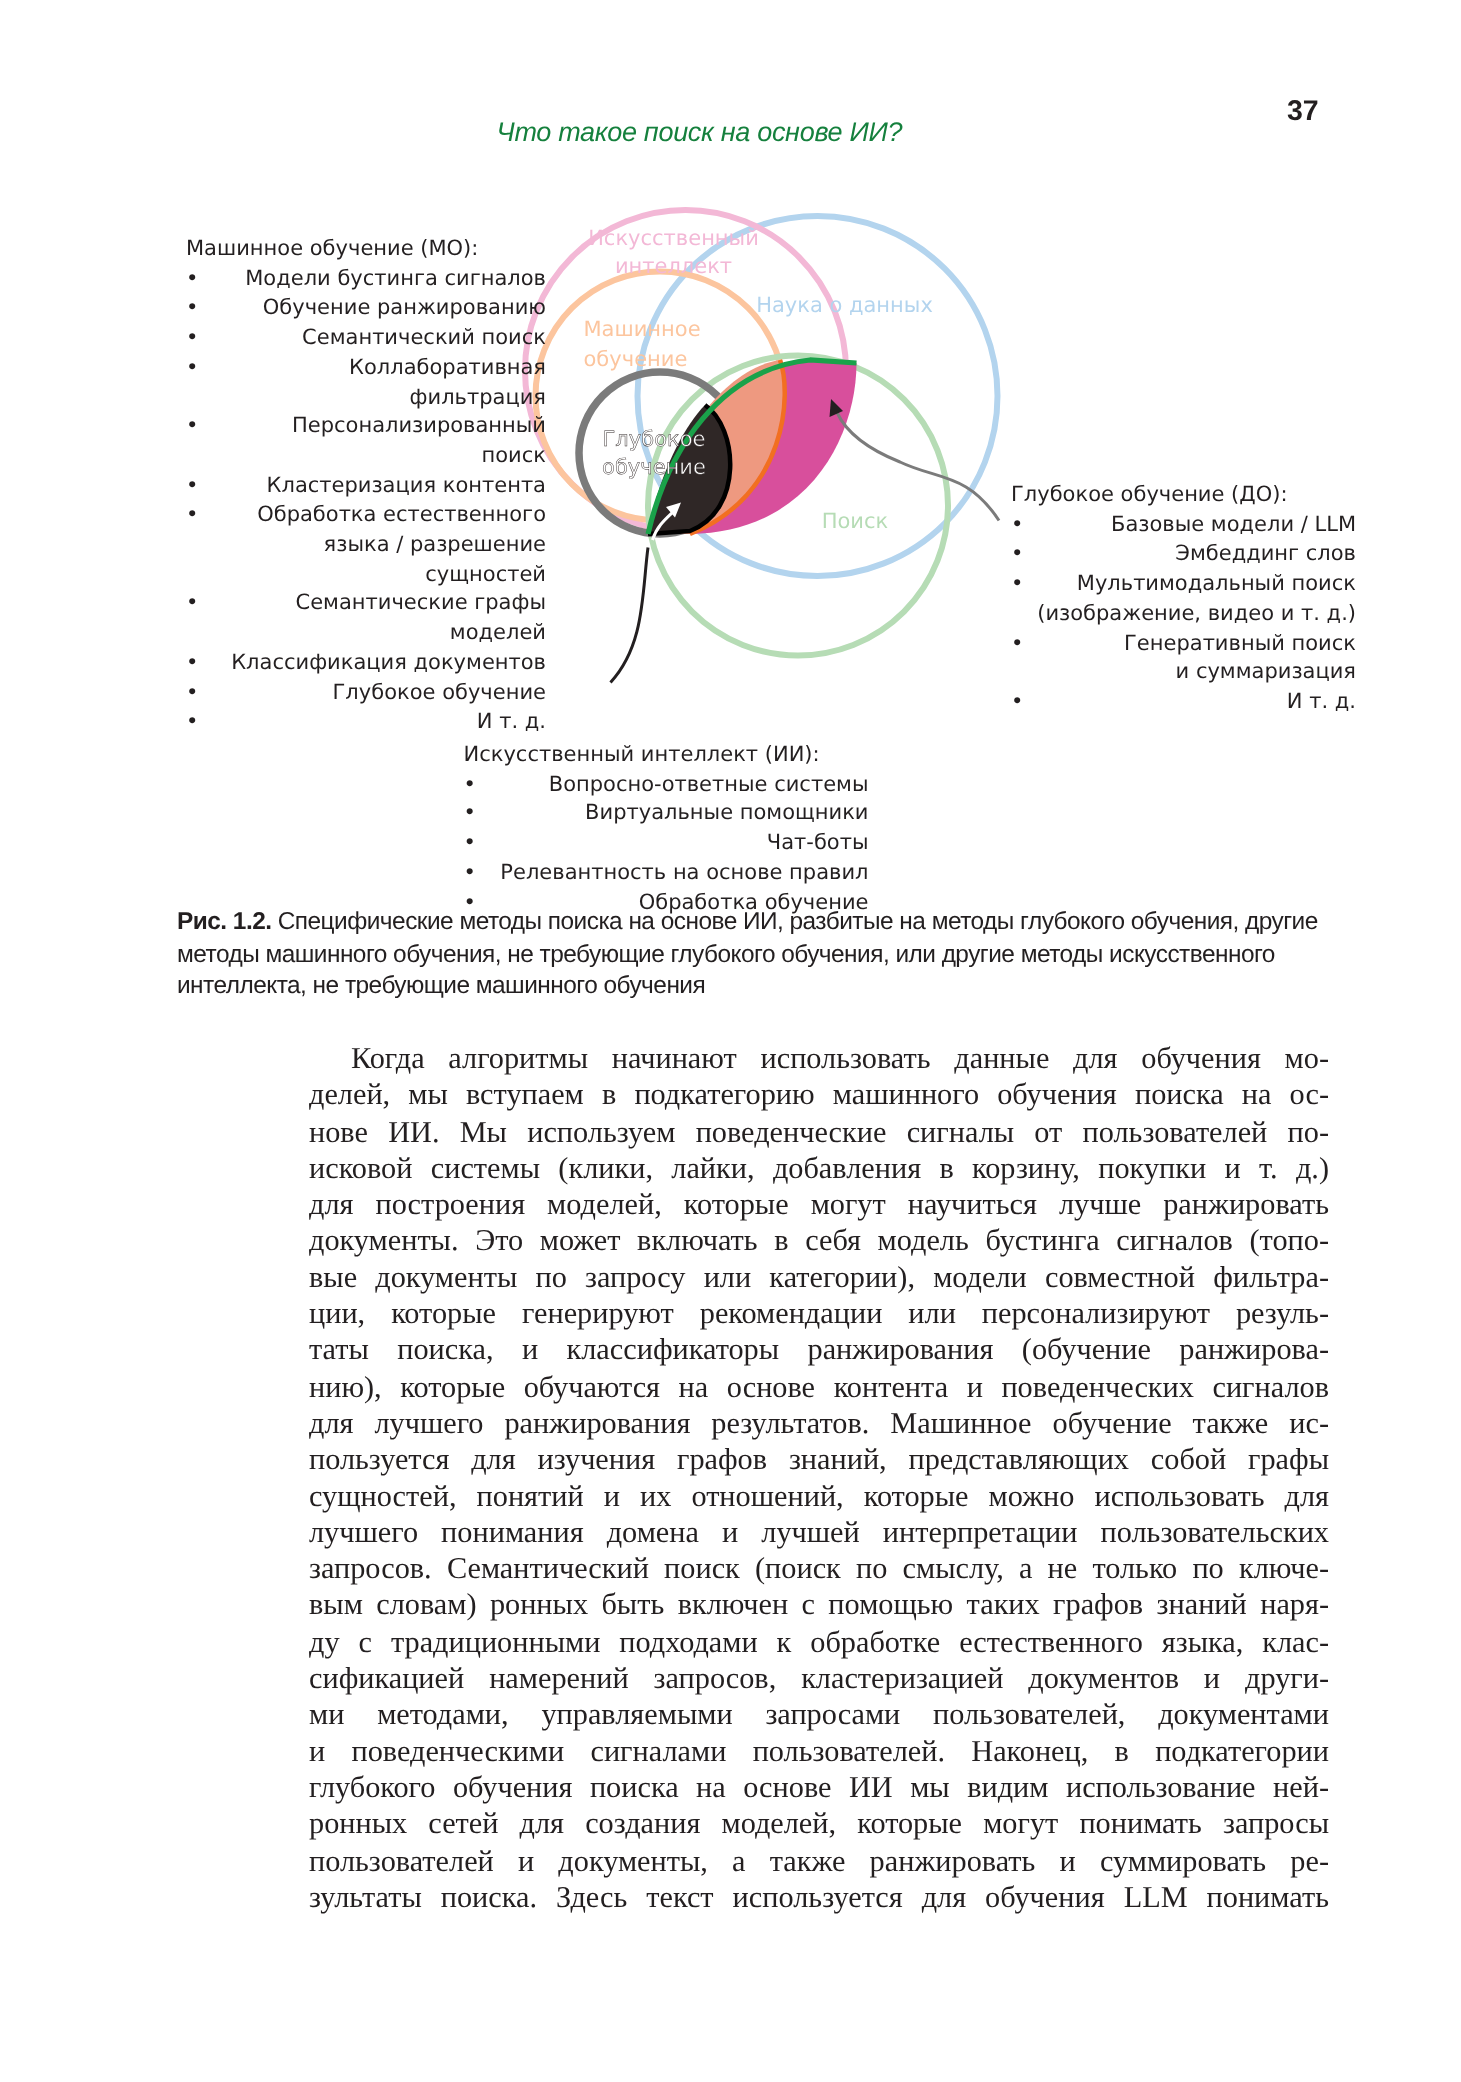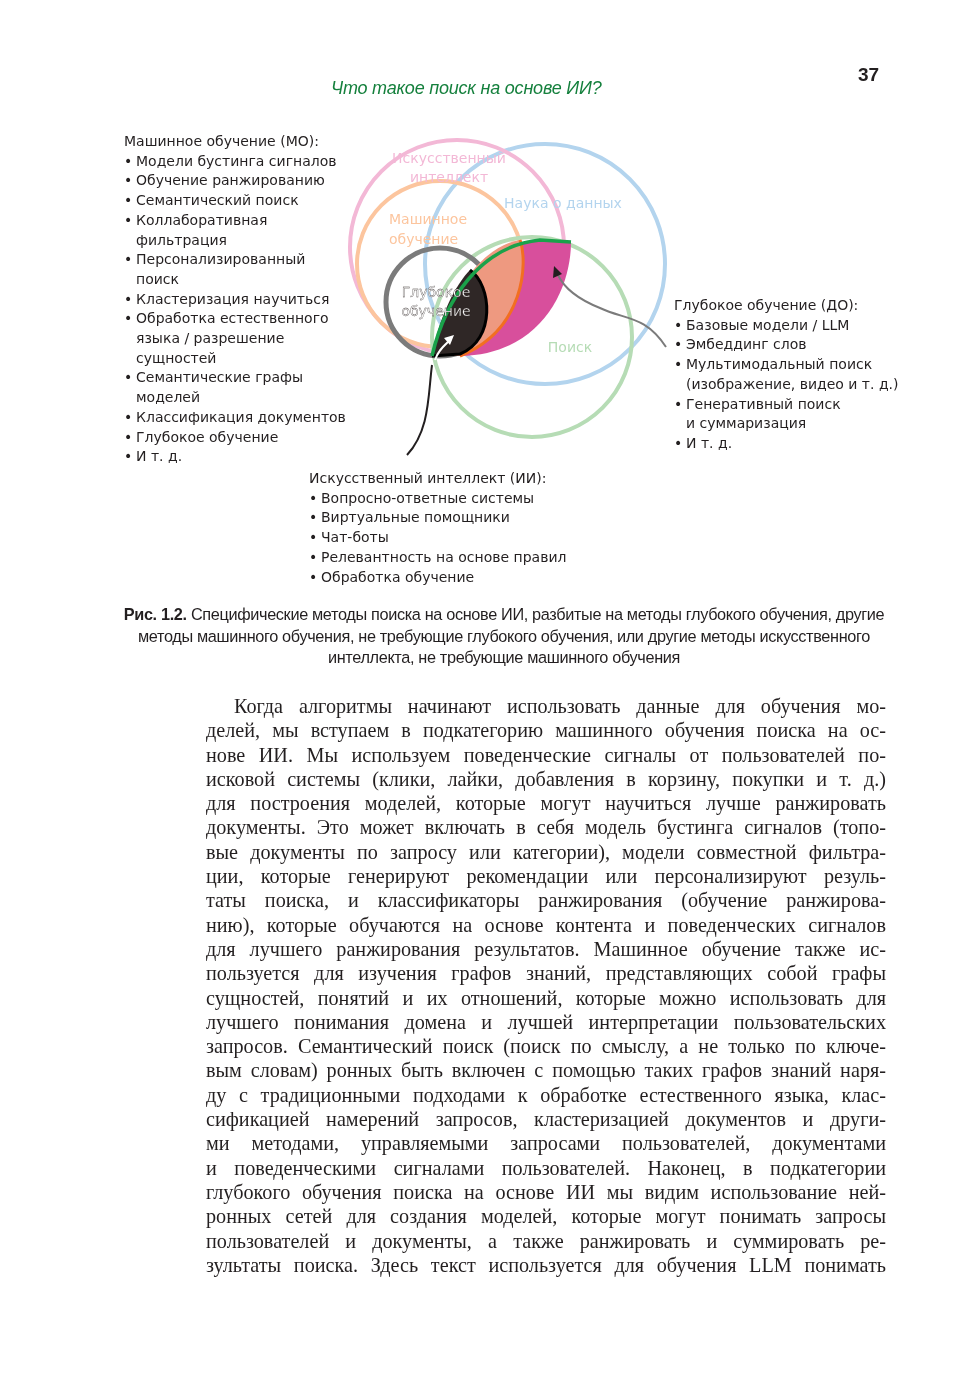--- a/index.html
+++ b/index.html
@@ -1,28 +1,28 @@
 <!DOCTYPE html>
 <html><head>
 <meta charset="utf-8">
 <style>
   html, body { margin: 0; padding: 0; background: #ffffff; }
   body { width: 974px; height: 1388px; position: relative; overflow: hidden; color: #231f20; }
   .header-title { position: absolute; left: 331px; top: 78px; font-family: "Liberation Sans", sans-serif; font-style: italic; font-size: 18px; color: #15803d; letter-spacing: -0.2px; }
   .page-num { position: absolute; left: 858px; top: 64px; font-family: "Liberation Sans", sans-serif; font-weight: bold; font-size: 19px; color: #231f20; }
   .diagram { position: absolute; left: 0; top: 0; width: 974px; height: 600px; }
   .list-block { position: absolute; font-family: "DejaVu Sans", sans-serif; font-size: 14px; line-height: 19.7px; color: #231f20; }
-  .list-block .ttl { white-space: nowrap; }
+  .list-block .ttl { white-space: nowrap; margin-top: 25px; }
   .list-block ul { list-style: none; margin: 0; padding: 0; }
-  .list-block li { position: relative; padding-left: 12px; white-space: pre-line; }
+  .list-block li { position: relative; padding-left: 12px; white-space: pre-line; text-align: right; }
   .list-block li::before { content: "•"; position: absolute; left: 0; top: 0; }
   #ml-list { left: 124px; top: 132px; width: 240px; }
   #dl-list { left: 674px; top: 296px; width: 230px; }
   #ai-list { left: 309px; top: 469px; width: 270px; }
-  .caption { position: absolute; left: 118px; top: 604px; width: 772px; font-family: "Liberation Sans", sans-serif; font-size: 16.3px; line-height: 21.5px; color: #231f20; letter-spacing: -0.35px; text-align: center; }
+  .caption { position: absolute; left: 118px; top: 604px; width: 772px; font-family: "Liberation Sans", sans-serif; font-size: 16.3px; line-height: 21.5px; color: #231f20; letter-spacing: -0.35px; }
   .caption b { font-weight: bold; }
   .body-text { position: absolute; left: 206px; top: 694px; width: 680px; font-family: "Liberation Serif", serif; font-size: 20.2px; line-height: 24.3px; color: #231f20; text-align: justify; }
   .body-text .line { display: block; text-align: justify; text-align-last: justify; white-space: nowrap; }
   .body-text .line.first { text-indent: 28px; }
   svg text { font-family: "DejaVu Sans", sans-serif; }
 </style>
 </head>
 <body>
 
 <div class="header-title">Что такое поиск на основе ИИ?</div>
@@ -67,21 +67,21 @@
 <div class="list-block" id="ml-list">
   <div class="ttl">Машинное обучение (МО):</div>
   <ul>
     <li>Модели бустинга сигналов</li>
     <li>Обучение ранжированию</li>
     <li>Семантический поиск</li>
     <li>Коллаборативная
 фильтрация</li>
     <li>Персонализированный
 поиск</li>
-    <li>Кластеризация научиться</li>
+    <li>Кластеризация контента</li>
     <li>Обработка естественного
 языка / разрешение
 сущностей</li>
     <li>Семантические графы
 моделей</li>
     <li>Классификация документов</li>
     <li>Глубокое обучение</li>
     <li>И т. д.</li>
   </ul>
 </div>

